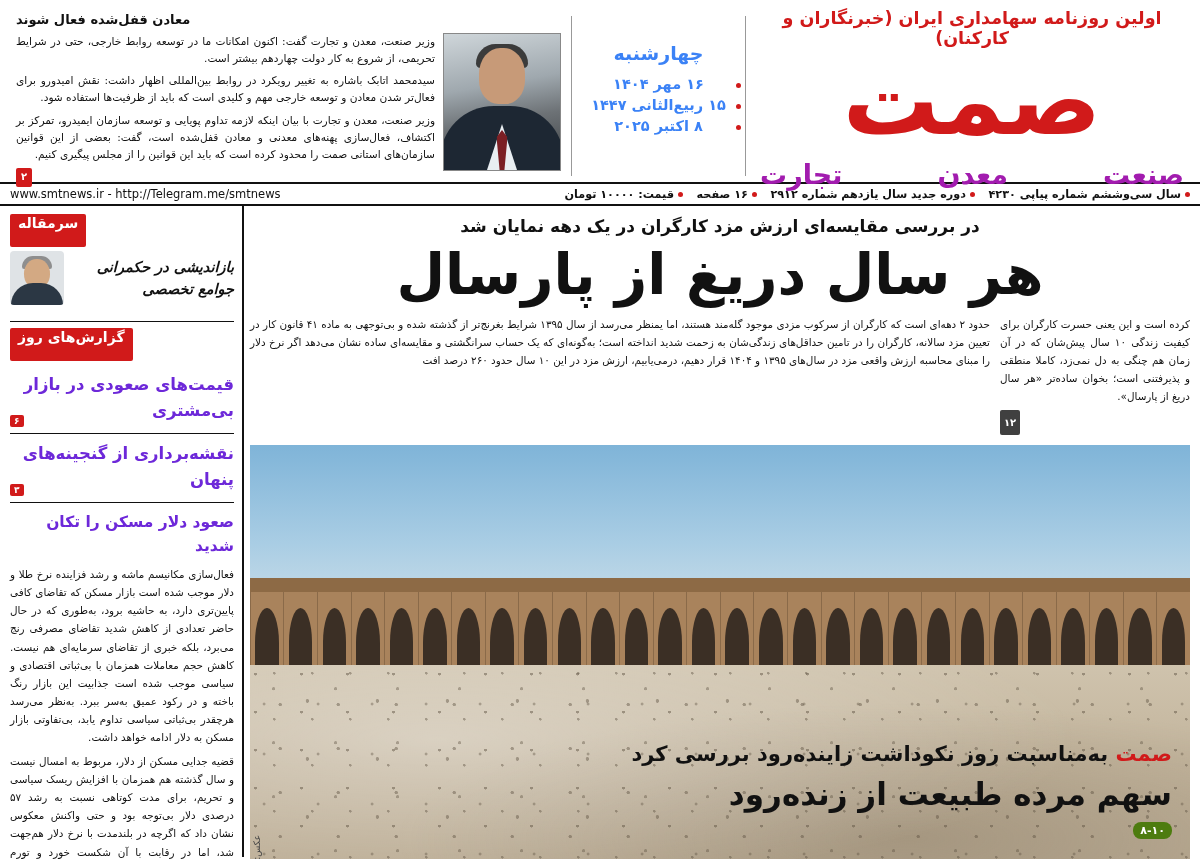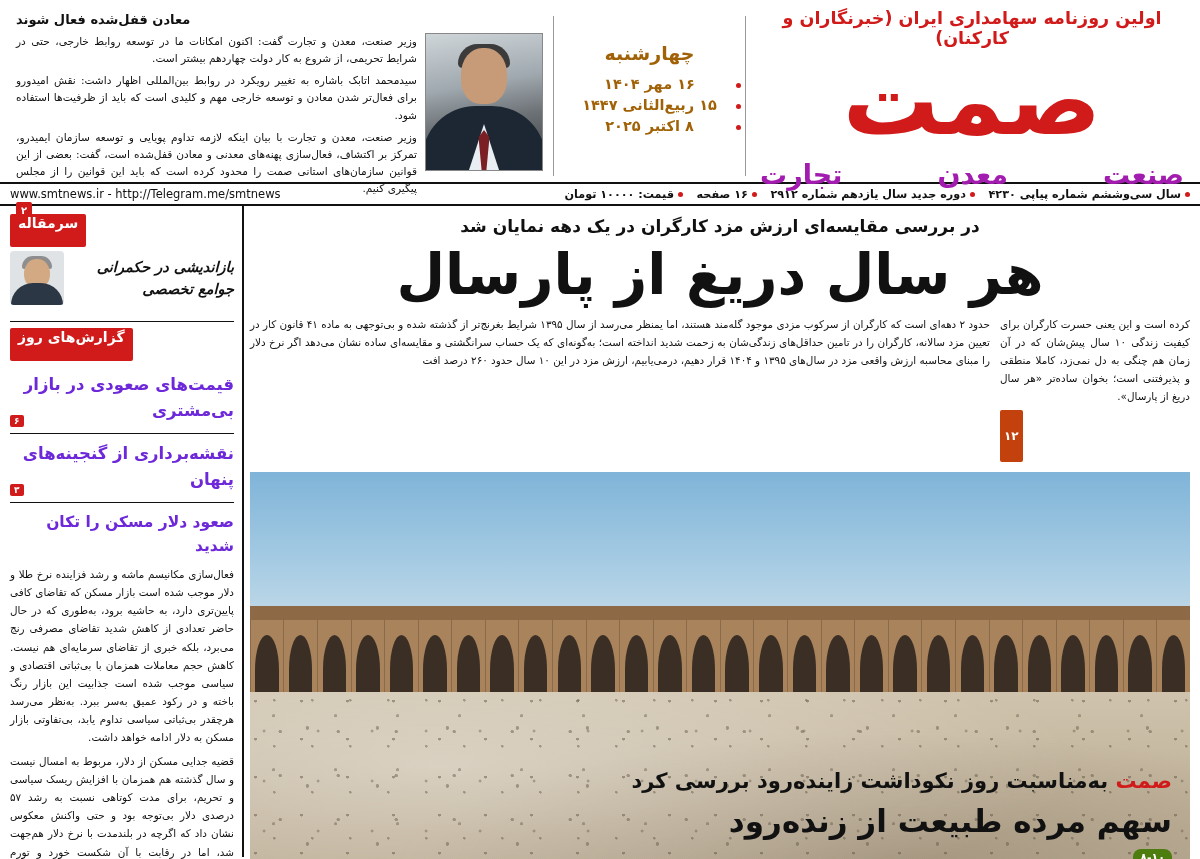--- a/index.html
+++ b/index.html
@@ -64,27 +64,27 @@
     padding: 0 8px;
   }
   .logo-sub span {
     color: #a21caf;
     font-size: 27px;
     font-weight: bold;
   }
 
   
   .date-block {
-    width: 193px;
+    width: 175px;
     border-right: 1px solid #999;
     border-left: 1px solid #999;
     margin: 10px 6px 6px 6px;
     padding: 26px 6px 6px 6px;
     text-align: center;
-    color: #a16207;
+    color: #3b82f6;
   }
   .date-day {
     font-size: 19px;
     font-weight: bold;
     margin-bottom: 12px;
   }
   .date-line {
     font-size: 14.5px;
     font-weight: bold;
     margin: 5px 0;
@@ -246,25 +246,25 @@
     font-size: 10.4px;
     line-height: 1.72;
     text-align: justify;
     color: #111;
     padding-bottom: 6px;
   }
   .lead-cols .col { flex: 1; }
   .lead-cols .col.narrow { flex: 0 0 190px; }
   .lead-badge {
     display: inline-block;
-    background: #c2410c;
+    background: #404040;
     color: #fff;
-    font-size: 12px;
-    font-weight: bold;
-    padding: 16px 4px;
+    font-size: 10px;
+    font-weight: bold;
+    padding: 4px 4px;
     border-radius: 2px;
     margin-top: 2px;
   }
 
   
   .photo-wrap {
     position: relative;
     width: 100%;
     height: 468px;
     margin-top: 4px;

